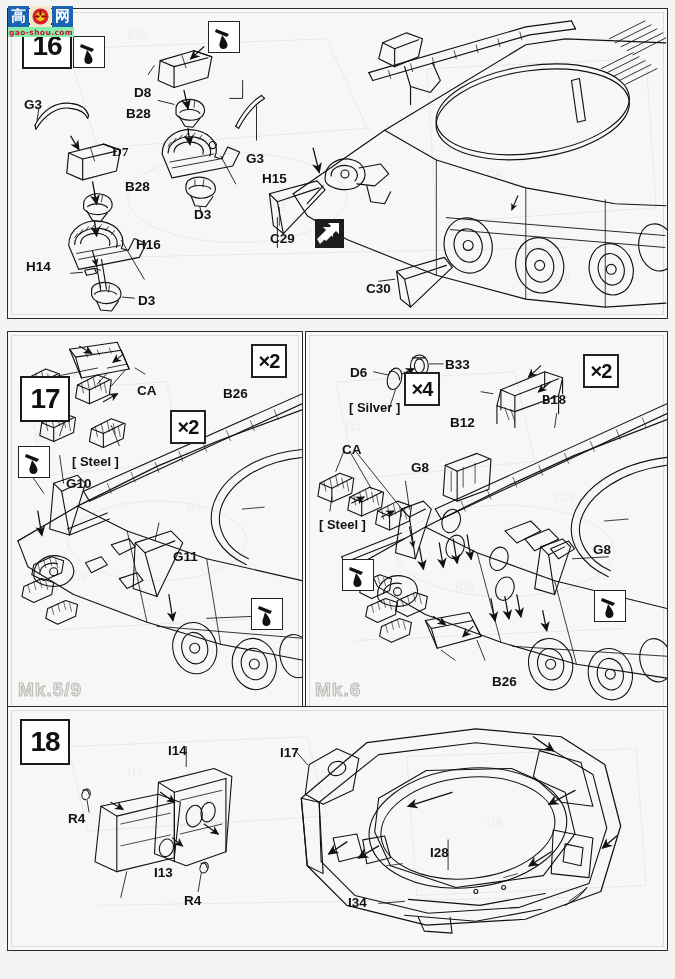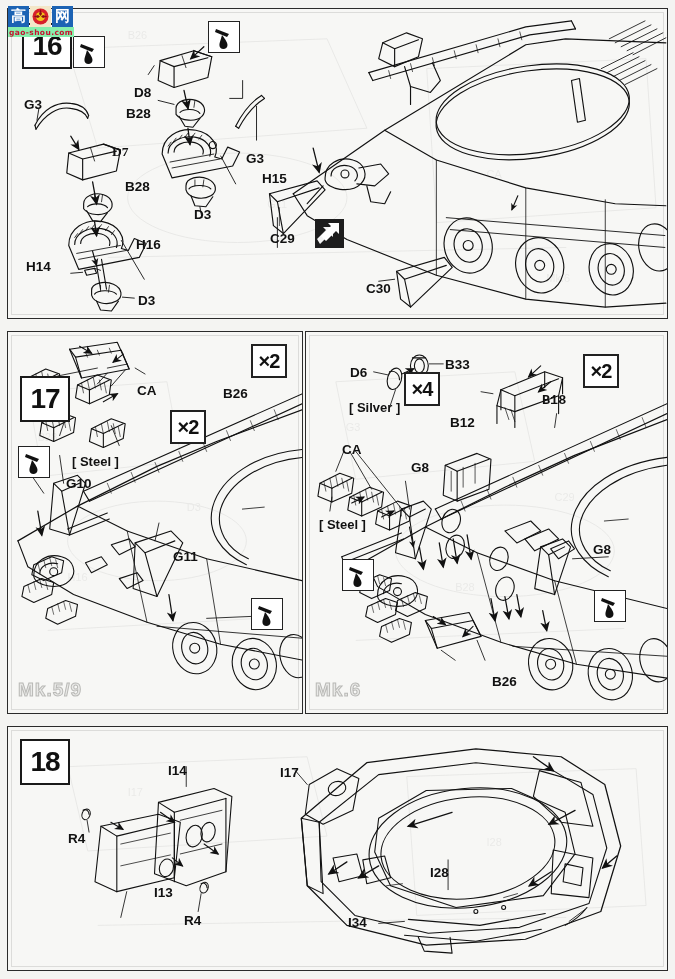--- a/index.html
+++ b/index.html
@@ -10,21 +10,21 @@
     overflow:hidden;
     position:relative;
   }
   .sheet{position:absolute;inset:0;background:#f4f4f2;}
 
   
   .panel{position:absolute;background:#f7f7f5;border:1.5px solid #2b2b2b;box-sizing:border-box;overflow:hidden;}
   #panel-16{left:7px;top:8px;width:661px;height:311px;}
   #panel-17a{left:7px;top:331px;width:296px;height:383px;}
   #panel-17b{left:305px;top:331px;width:363px;height:383px;}
-  #panel-18{left:7px;top:726px;width:661px;height:245px;text-align:center;}
+  #panel-18{left:7px;top:706px;width:661px;height:245px;text-align:center;}
 
   
   .panel:after{content:"";position:absolute;left:3px;top:3px;right:3px;bottom:3px;
     border:1px solid rgba(170,170,170,.35);pointer-events:none;}
 
   
   .stepnum{position:absolute;border:2px solid #1a1a1a;background:#fff;
     display:flex;align-items:center;justify-content:center;
     font-weight:bold;color:#111;letter-spacing:-1px;line-height:1;z-index:6;}
   .stepnum.big{width:46px;height:42px;font-size:28px;}

